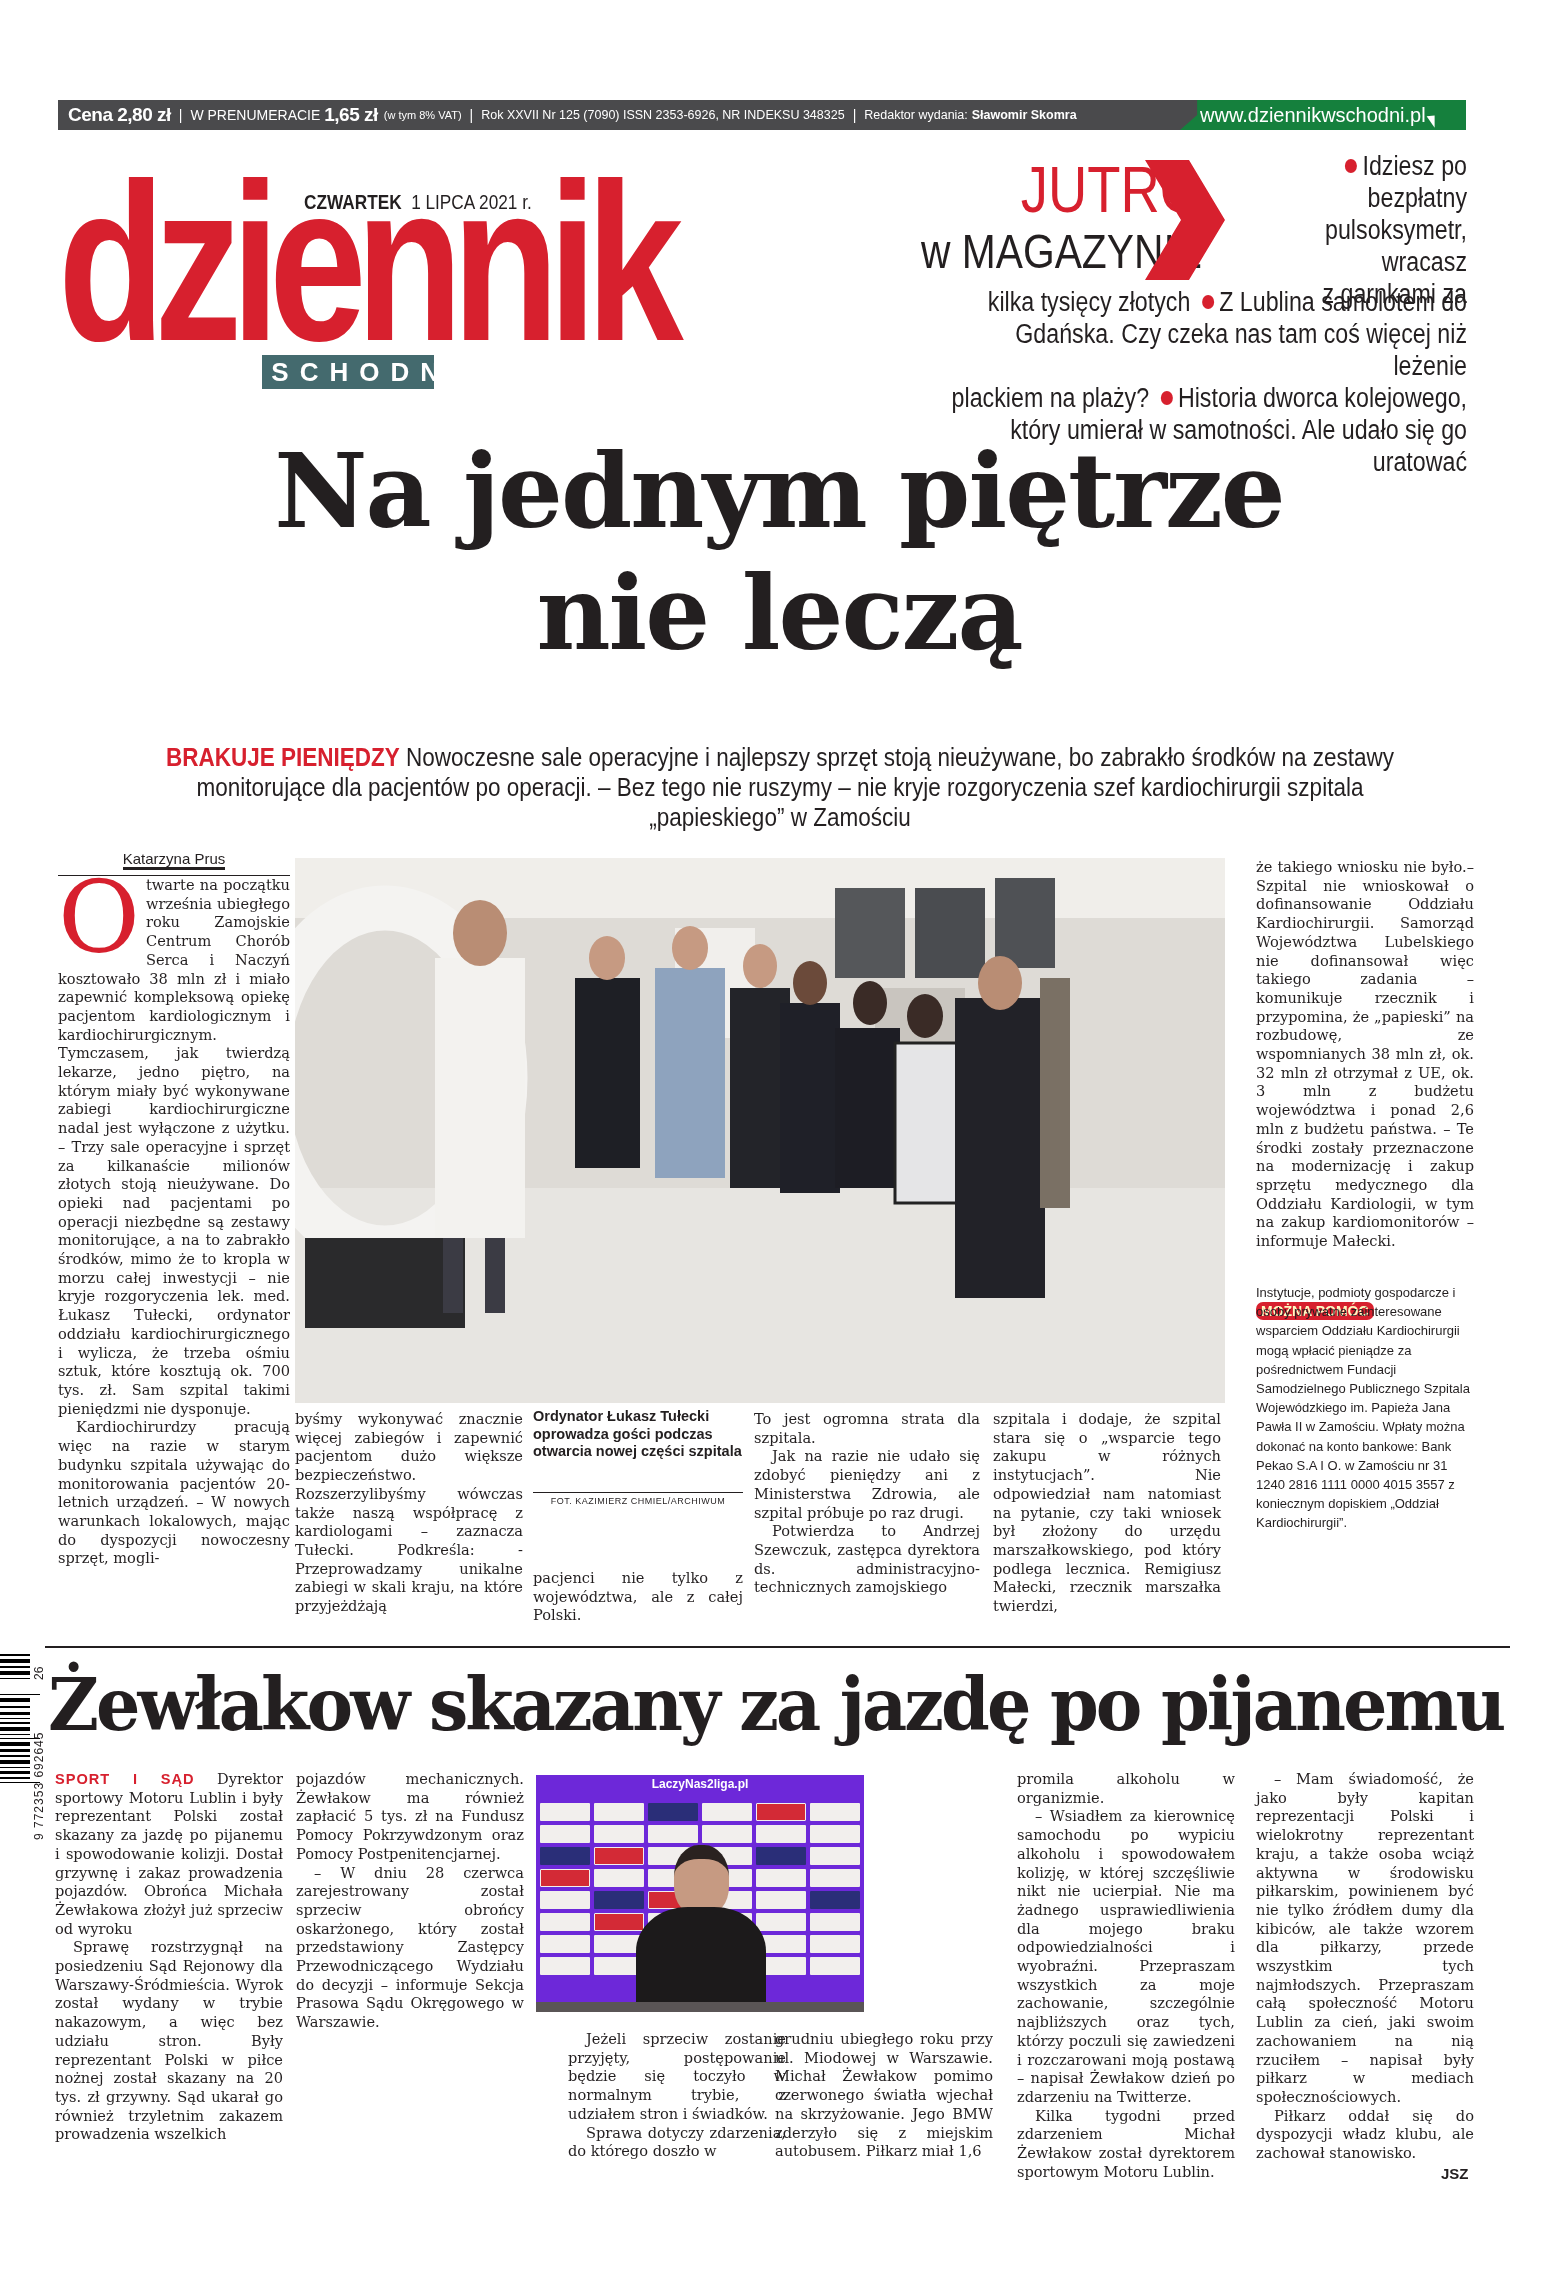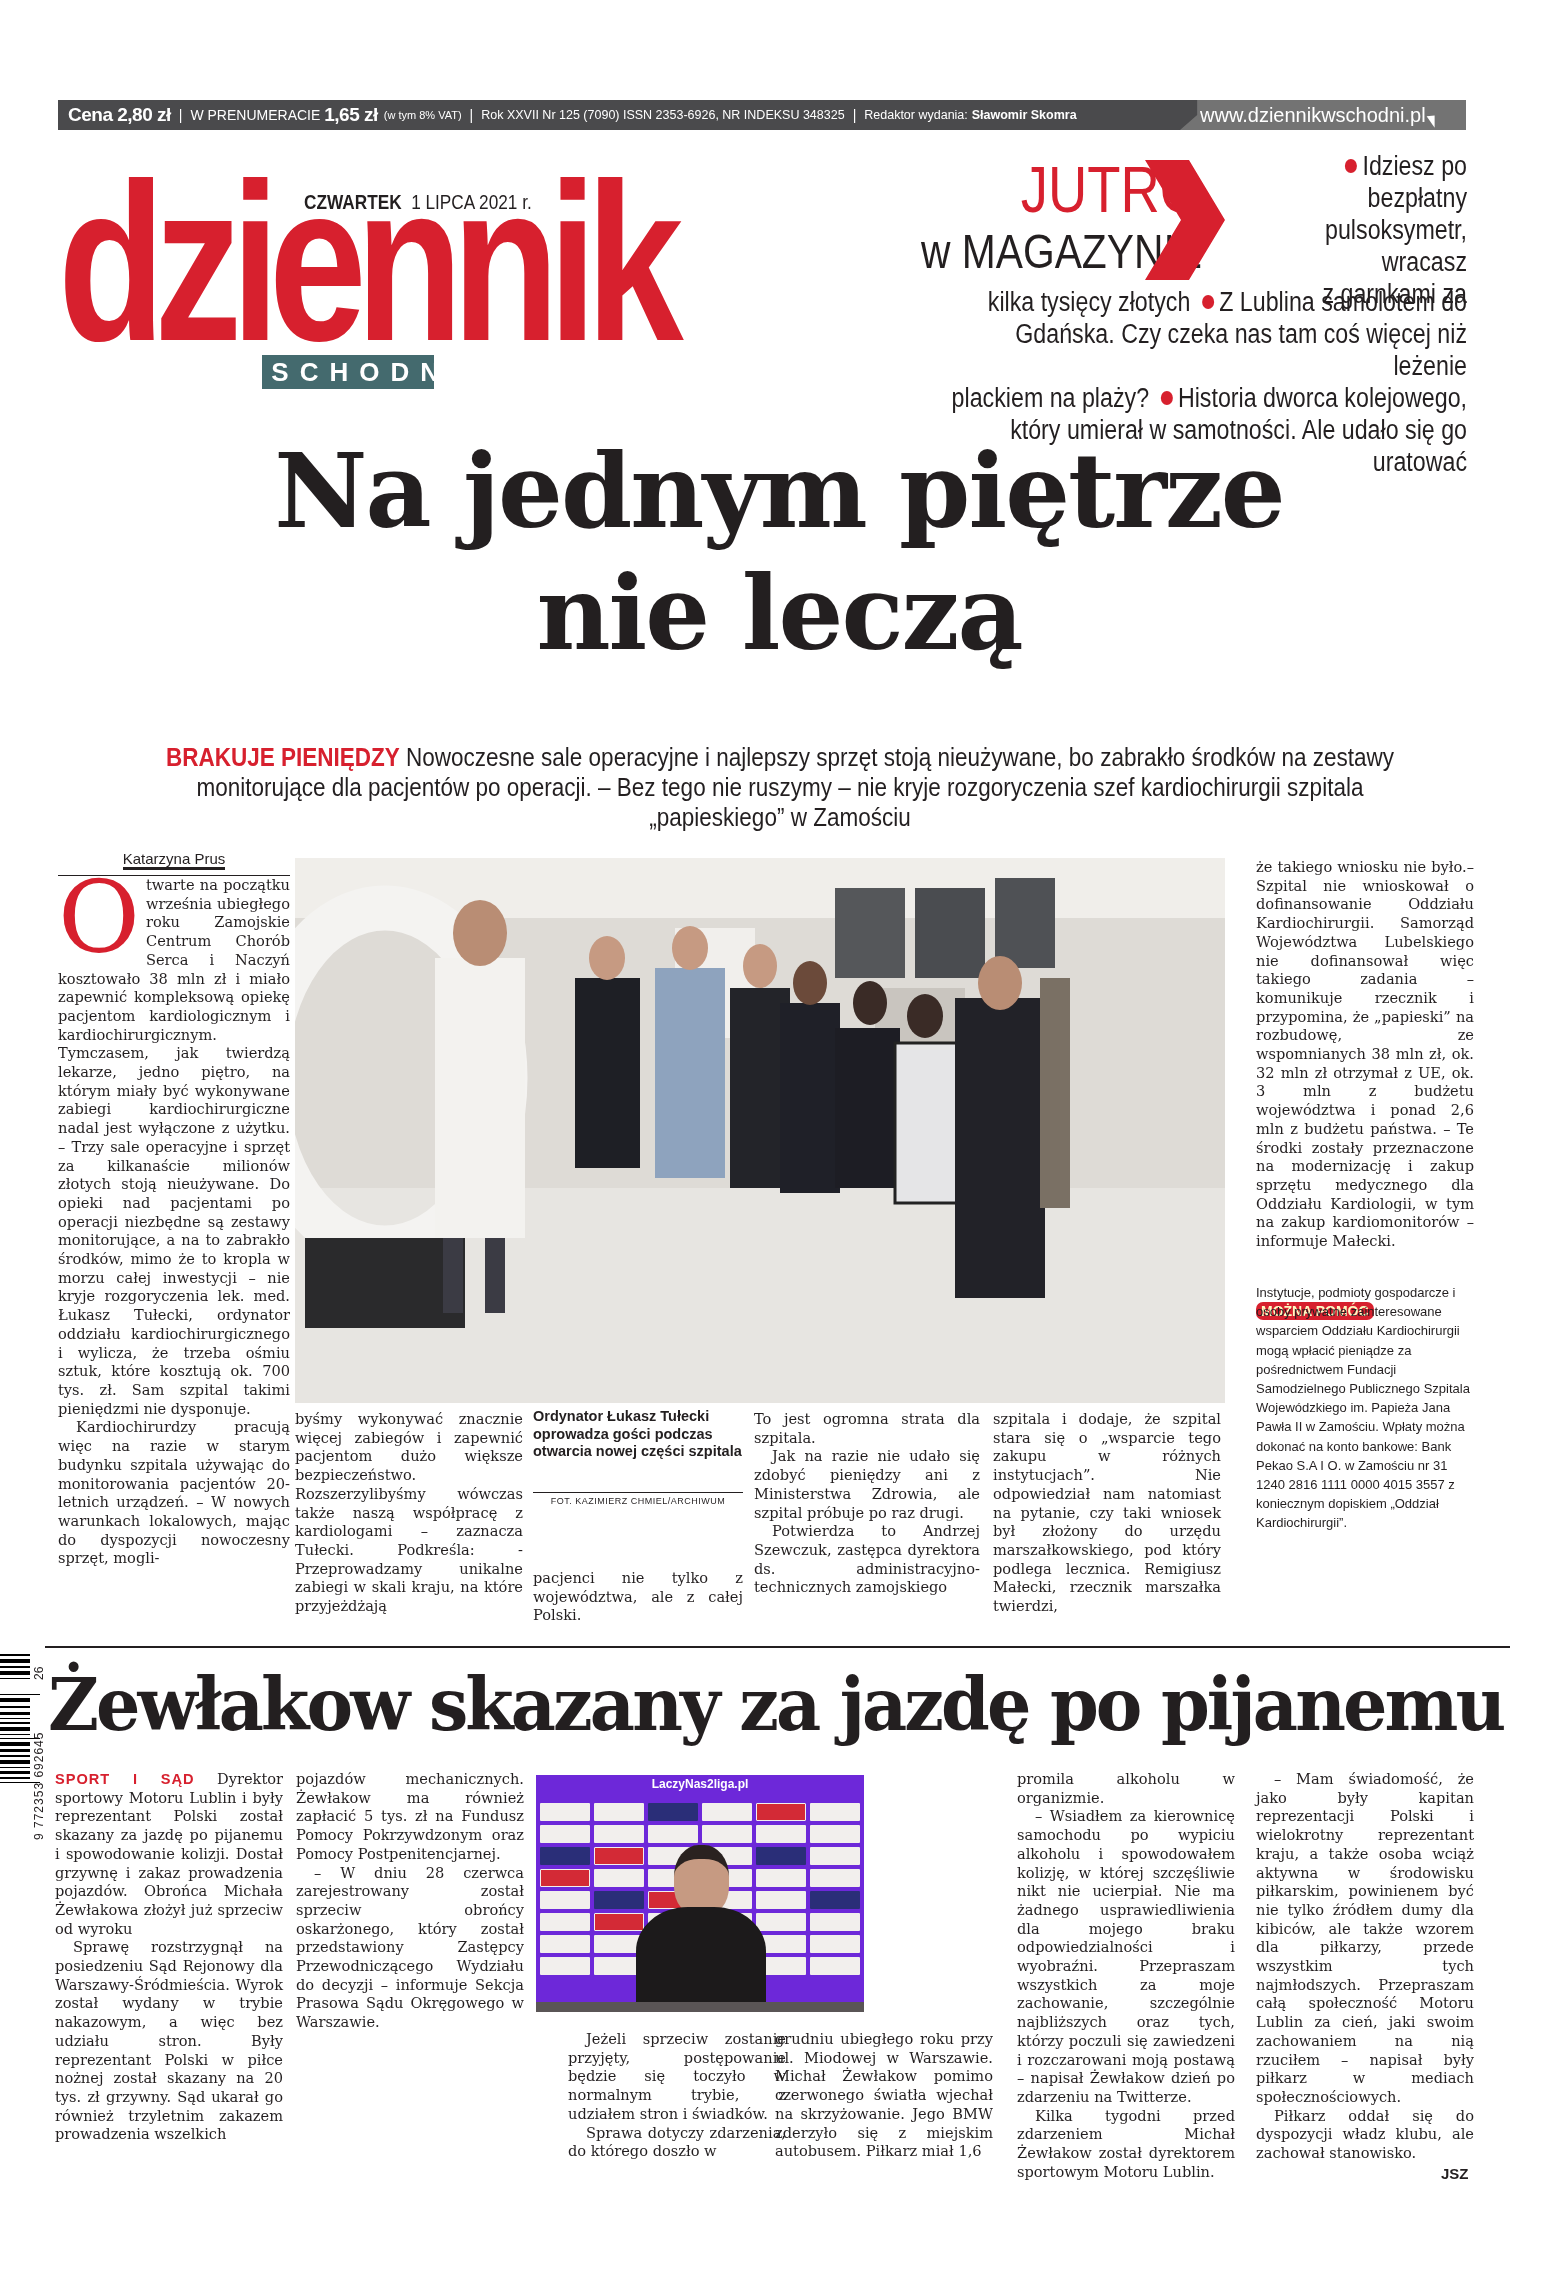--- a/index.html
+++ b/index.html
@@ -4,21 +4,21 @@
 <style>
   * { box-sizing: border-box; margin: 0; padding: 0; }
   body { width: 1558px; height: 2281px; background: #ffffff; position: relative; overflow: hidden; font-family: "DejaVu Serif", serif; color: #231f20; }
   .abs { position: absolute; }
 
   
   .topbar { left: 58px; top: 100px; width: 1140px; height: 30px; background: #4a4a4c; color: #fff; font-family: "Liberation Sans", sans-serif; font-size: 14px; display: flex; align-items: center; padding-left: 10px; white-space: nowrap; }
   .topbar .big { font-size: 19px; font-weight: bold; letter-spacing: -0.5px; }
   .topbar .sep { margin: 0 8px; }
   .topbar .small { font-size: 11px; margin-left: 6px; }
-  .urlbar { left: 1180px; top: 100px; width: 286px; height: 30px; background: #737373; color: #fff; font-family: "Liberation Sans", sans-serif; font-size: 20px; display: flex; align-items: center; padding-left: 20px; clip-path: polygon(6% 0, 100% 0, 100% 100%, 0 100%, 6% 50%); }
+  .urlbar { left: 1180px; top: 100px; width: 286px; height: 30px; background: #15803d; color: #fff; font-family: "Liberation Sans", sans-serif; font-size: 20px; display: flex; align-items: center; padding-left: 20px; clip-path: polygon(6% 0, 100% 0, 100% 100%, 0 100%, 6% 50%); }
   .cursor-icon { width: 0; height: 0; border-left: 7px solid #fff; border-top: 4px solid transparent; border-bottom: 10px solid transparent; margin-left: 4px; margin-top: 10px; transform: rotate(-35deg); }
 
   
   .logo { left: 58px; top: 150px; font-family: "Liberation Sans", sans-serif; font-weight: bold; color: #d7202e; font-size: 225px; line-height: 225px; letter-spacing: -14px; transform: scaleX(0.78); transform-origin: left top; }
   .logo-sub { left: 262px; top: 355px; width: 172px; height: 34px; background: #446a6e; color: #fff; font-family: "Liberation Sans", sans-serif; font-weight: bold; font-size: 26px; letter-spacing: 11px; display: flex; align-items: center; justify-content: center; padding-left: 8px; }
   .dateline { left: 304px; top: 190px; font-family: "Liberation Sans", sans-serif; font-size: 21px; transform: scaleX(0.82); transform-origin: left top; white-space: nowrap; }
   .dateline b { font-weight: bold; }
 
   .jutro { left: 880px; top: 158px; width: 322px; text-align: right; font-family: "Liberation Sans", sans-serif; color: #d7202e; font-size: 64px; line-height: 64px; font-weight: normal; transform: scaleX(0.85); transform-origin: right top; }
   .magazyn { left: 830px; top: 228px; width: 372px; text-align: right; font-family: "Liberation Sans", sans-serif; color: #231f20; font-size: 48px; line-height: 48px; transform: scaleX(0.85); transform-origin: right top; }

